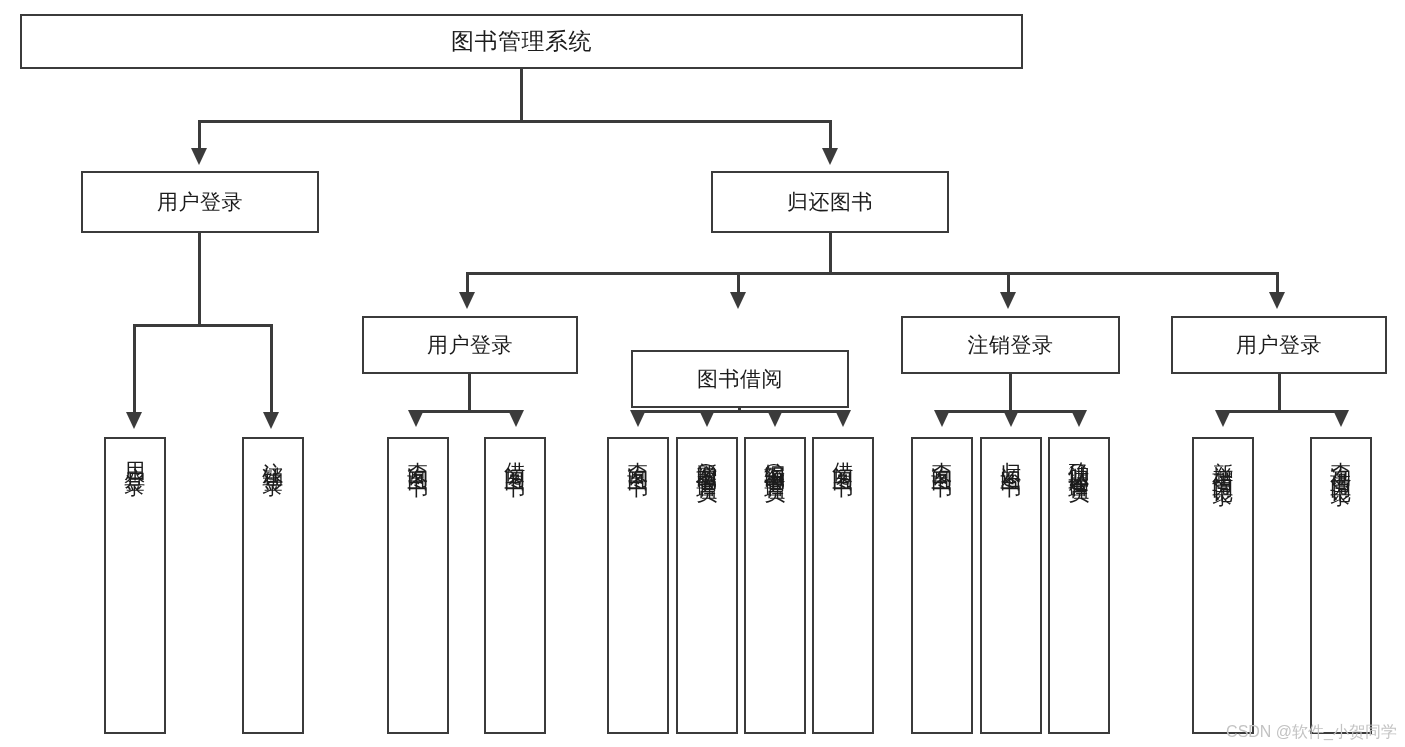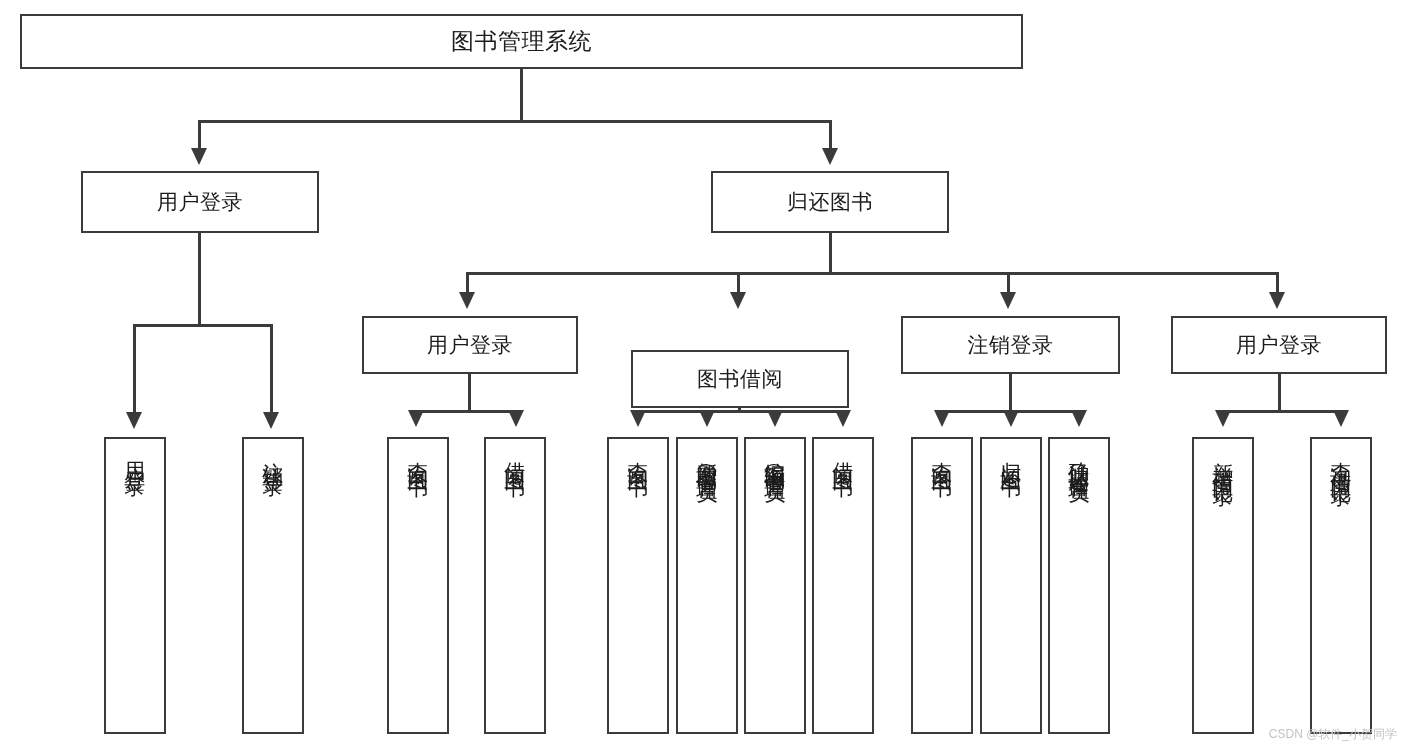--- a/index.html
+++ b/index.html
@@ -75,21 +75,21 @@
     border-left: 8px solid transparent;
     border-right: 8px solid transparent;
     border-top: 17px solid #3b3b3b;
   }
 
   
   #watermark {
     position: absolute;
     right: 8px;
     bottom: 4px;
-    font-size: 12px;
+    font-size: 16px;
     color: #c3c3c3;
     white-space: pre;
     pointer-events: none;
     margin-left: 44px;
   }
 </style>
 </head>
 <body>
 
 <div id="canvas">

